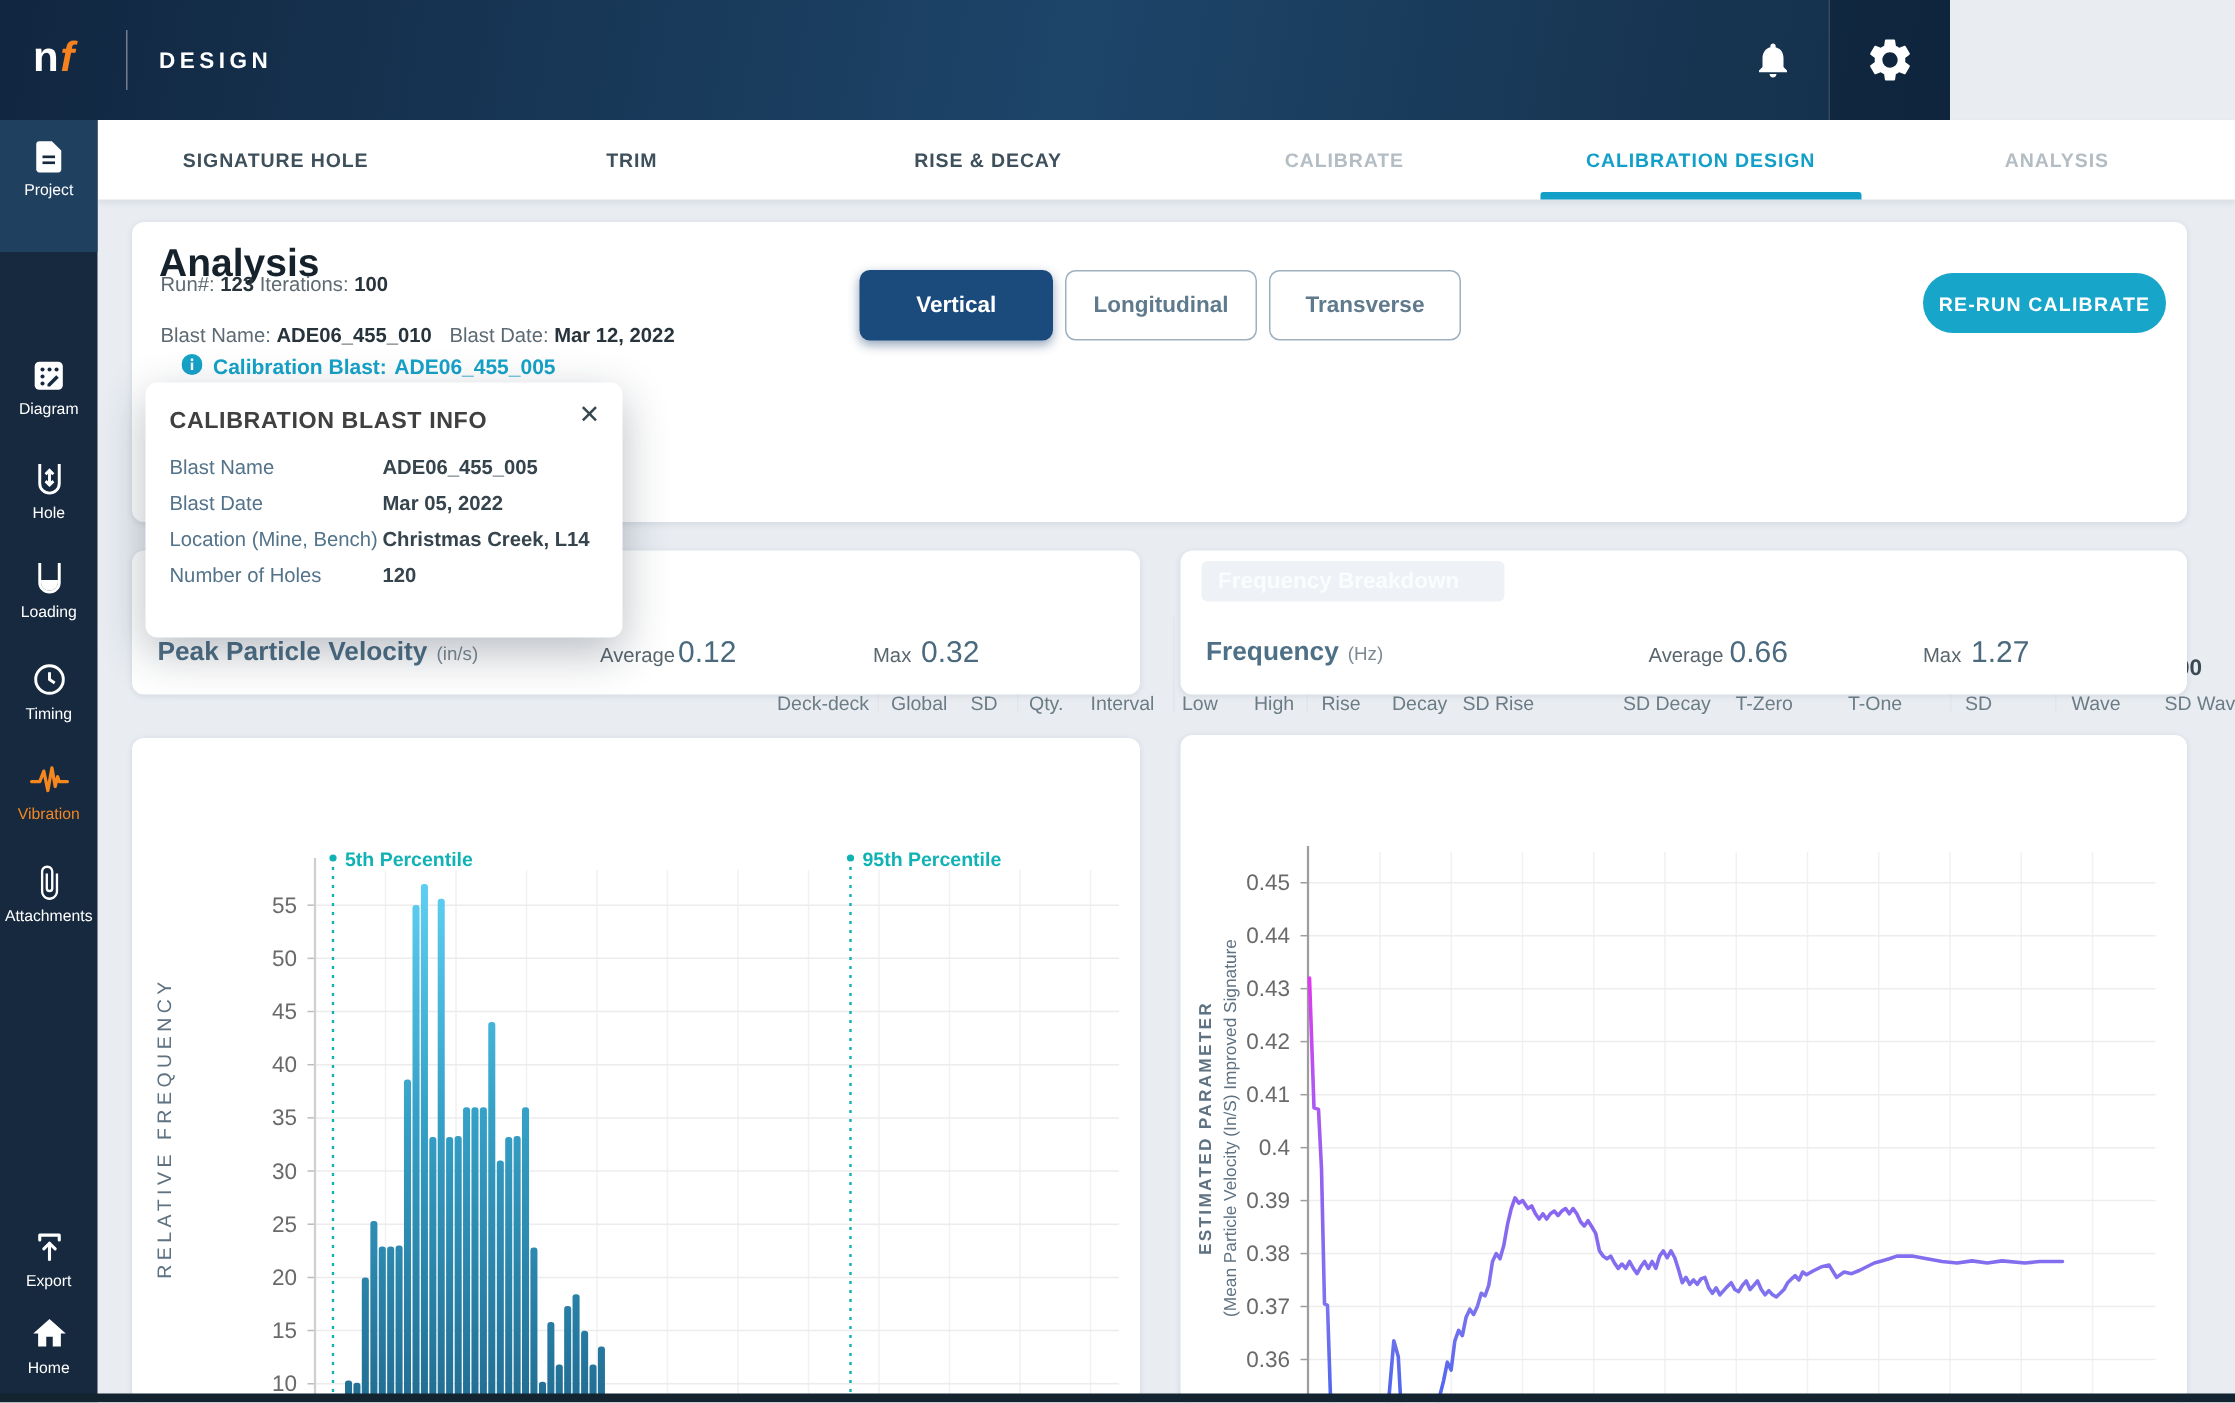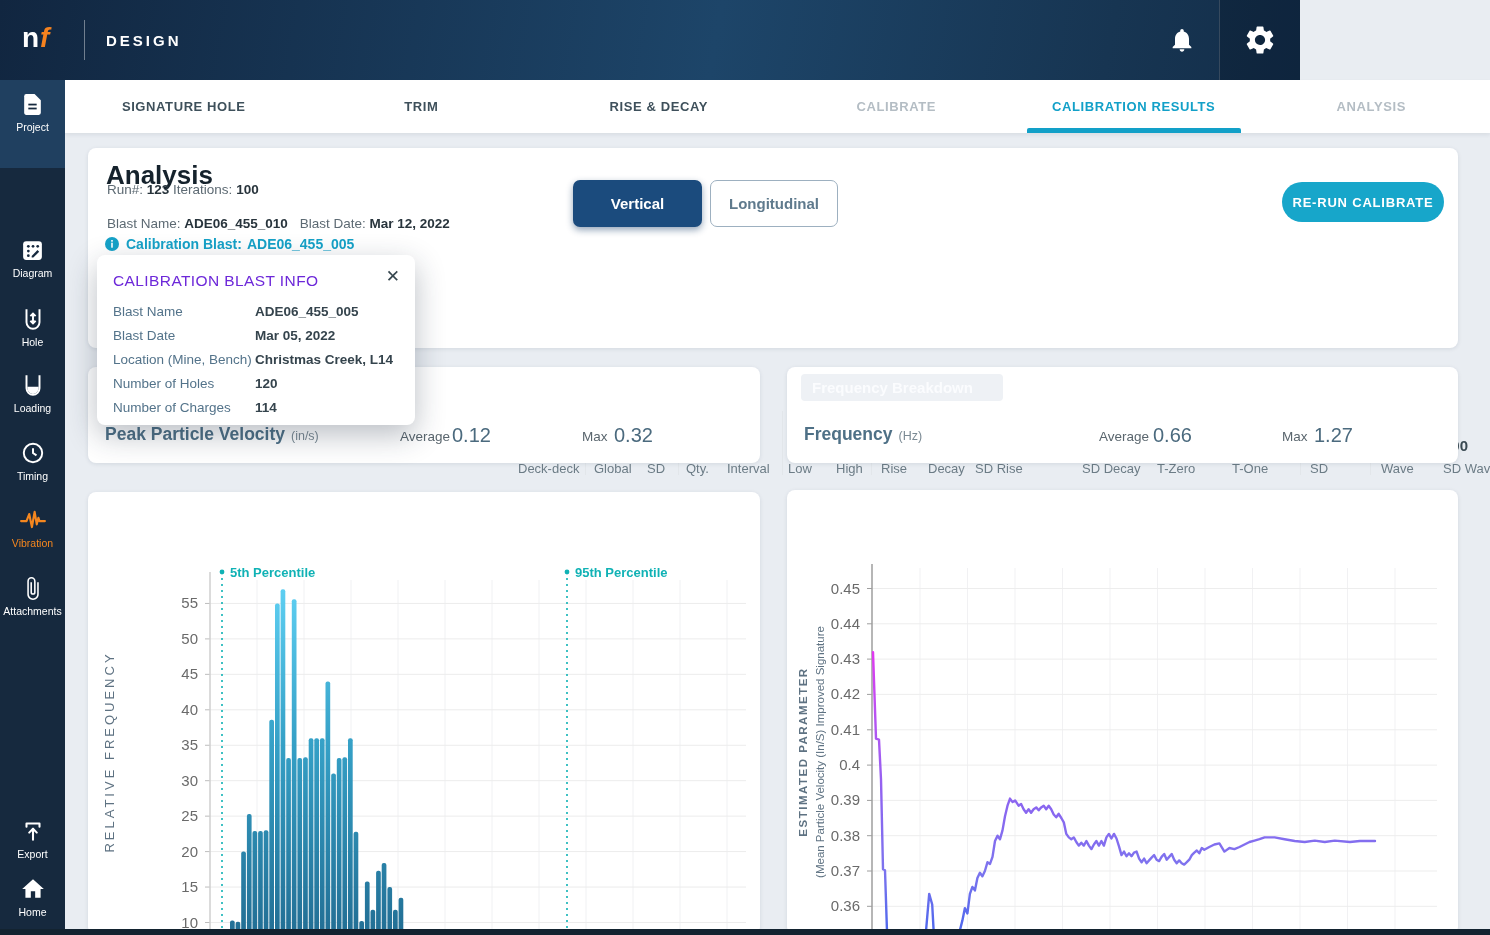--- a/index.html
+++ b/index.html
@@ -34,21 +34,21 @@
   .tab.active{color:#12a0c8}
   .tab-underline{position:absolute;left:5%;bottom:0;width:90%;height:5px;background:#12a0c8;border-radius:2px 2px 0 0}
 
   
   .card{position:absolute;background:#fff;border-radius:8px;box-shadow:0 1px 4px rgba(20,40,70,.10)}
   .analysis-card{left:88px;top:148px;width:1370px;height:200px}
   .a-title{position:absolute;left:18px;top:12px;font-size:26px;font-weight:700;color:#15222c}
   .meta-line{position:absolute;left:19px;font-size:13.5px;color:#5d6a73;white-space:nowrap}
   .meta-line b{color:#28343c}
   .run-line{top:34px}.blast-line{top:68px}
-  .calib-link{position:absolute;left:17px;top:88px;display:flex;gap:7px;align-items:center;
+  .calib-link{position:absolute;left:33px;top:88px;display:flex;gap:7px;align-items:flex-start;
               color:#16a2c8;font-weight:700;font-size:14px;cursor:pointer}
 
   .dir-btn{position:absolute;top:32px;height:47px;border-radius:7px;display:flex;align-items:center;
            justify-content:center;font-size:15px;cursor:pointer}
   .dir-btn.sel{background:#1b4b7d;color:#fff;font-weight:700;box-shadow:0 3px 7px rgba(18,55,100,.45)}
   .dir-btn.out{background:#fff;border:1px solid #9db0c0;color:#5f7a8d;font-weight:600}
   .rerun-btn{position:absolute;left:1194px;top:34px;width:162px;height:40px;border-radius:20px;background:#17a6ca;
              color:#fff;font-size:13px;font-weight:700;letter-spacing:.8px;display:flex;align-items:center;
              justify-content:center;cursor:pointer}
 
@@ -76,21 +76,21 @@
   svg text{font-family:"Liberation Sans",sans-serif}
   .tick{font-size:15px;fill:#6a6a6a}
   .ylab{font-size:13px;fill:#5e7282;letter-spacing:3px;font-weight:500}
   .ylab2{font-size:11.5px;fill:#5e7282;letter-spacing:1.5px;font-weight:700}
   .ylab3{font-size:11.5px;fill:#5e7282}
   .pct{font-size:13px;font-weight:700;fill:#10b2b5}
 
   
   .popup{position:absolute;left:97px;top:255px;width:318px;height:170px;background:#fff;border-radius:8px;
          box-shadow:0 10px 30px rgba(25,40,60,.30);z-index:40}
-  .popup-title{position:absolute;left:16px;top:17px;font-size:15.5px;font-weight:400;letter-spacing:.4px;color:#6d28d9}
+  .popup-title{position:absolute;left:16px;top:17px;font-size:15.5px;font-weight:700;letter-spacing:.4px;color:#404040}
   .popup-close{position:absolute;right:15px;top:11px;font-size:17px;color:#37474f;cursor:pointer;font-weight:400}
   .popup-rows{position:absolute;left:16px;top:44px;right:10px}
   .prow{display:flex;height:24px;align-items:center}
   .prow .pl{width:142px;font-size:13.5px;color:#53738a}
   .prow .pv{font-size:13.5px;font-weight:700;color:#35444d}
 
   .footer-strip{position:absolute;left:0;top:929px;width:1490px;height:6px;background:#132330;z-index:60}
 </style>
 </head>
 <body>
@@ -206,21 +206,21 @@
     <div class="tab">
         <span>TRIM</span>
       </div>
     <div class="tab">
         <span>RISE &amp; DECAY</span>
       </div>
     <div class="tab disabled">
         <span>CALIBRATE</span>
       </div>
     <div class="tab active">
-        <span>CALIBRATION RESULTS</span>
+        <span>CALIBRATION DESIGN</span>
         <span class="tab-underline"></span>
       </div>
     <div class="tab disabled">
         <span>ANALYSIS</span>
       </div>
   </div>
 
   <section class="card analysis-card">
     <h1 class="a-title">Analysis</h1>
 
@@ -245,20 +245,23 @@
         </svg>
       <span>Calibration Blast:</span>
       <span style="margin-left:-2px">ADE06_455_005</span>
     </div>
 
     <div class="dir-btn sel" style="left:485px;width:129px">
         <span>Vertical</span>
       </div>
     <div class="dir-btn out" style="left:622px;width:128px">
         <span>Longitudinal</span>
+      </div>
+    <div class="dir-btn out" style="left:758px;width:128px">
+        <span>Transverse</span>
       </div>
     <div class="rerun-btn">
         <span>RE-RUN CALIBRATE</span>
       </div>
 
     <div class="params">
       <div class="pgt" style="left:76px">Amplitude</div>
       <div class="pgt" style="left:168px">Bins</div>
       <div class="pgt" style="left:270px">Bounds</div>
       <div class="pgt" style="left:363px">Rise &amp; Decay</div>
@@ -519,21 +522,17 @@
           <span class="pv">Mar 05, 2022</span>
         </div>
       <div class="prow">
           <span class="pl">Location (Mine, Bench)</span>
           <span class="pv">Christmas Creek, L14</span>
         </div>
       <div class="prow">
           <span class="pl">Number of Holes</span>
           <span class="pv">120</span>
         </div>
-      <div class="prow">
-          <span class="pl">Number of Charges</span>
-          <span class="pv">114</span>
-        </div>
     </div>
   </div>
 
   <div class="footer-strip"></div>
 </div>
 
 </body></html>

